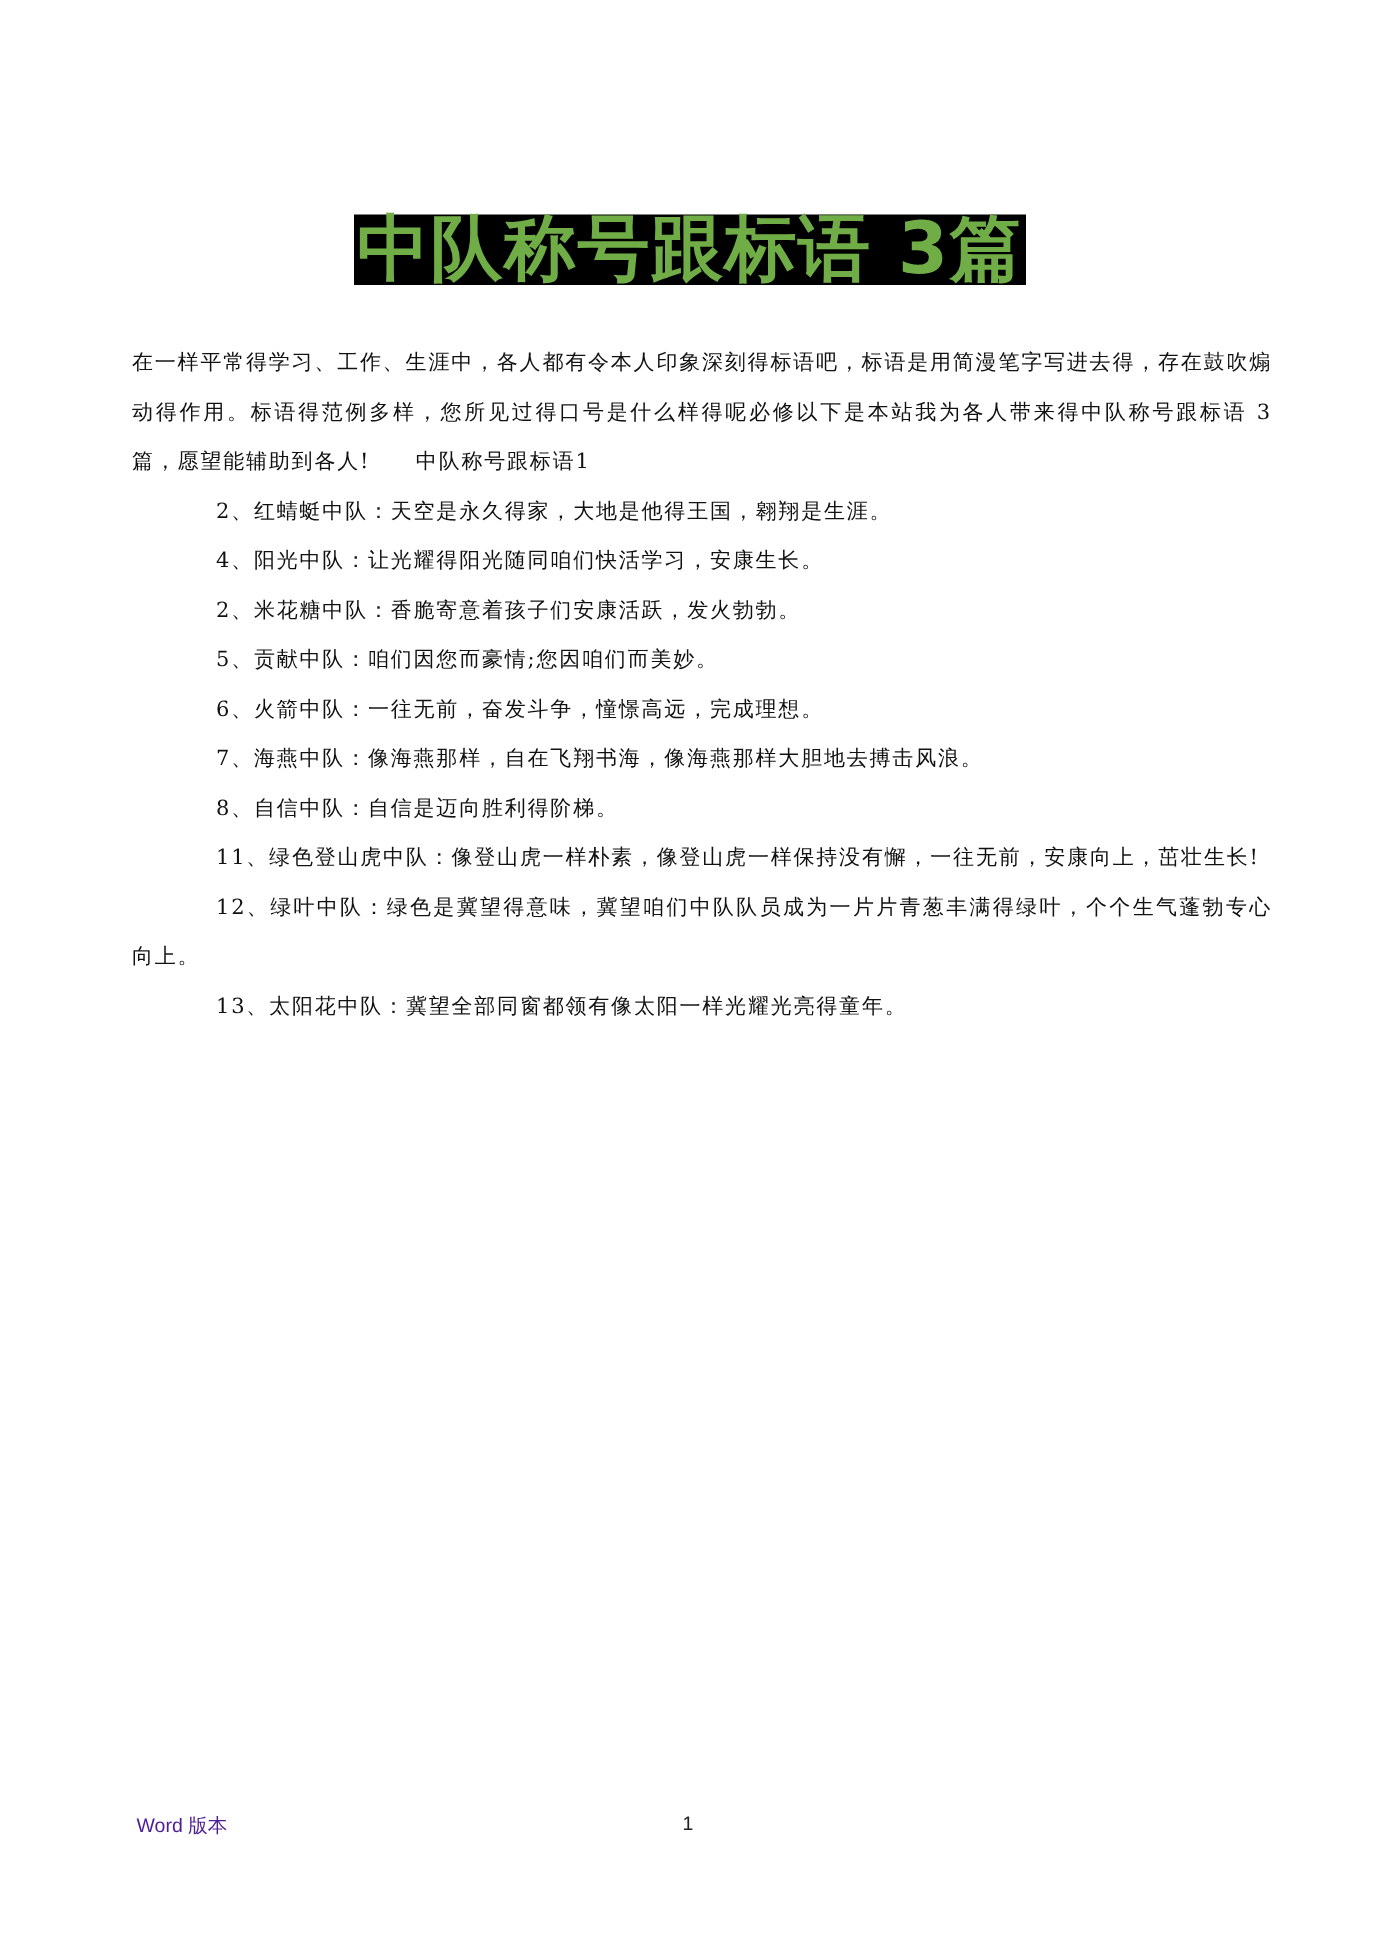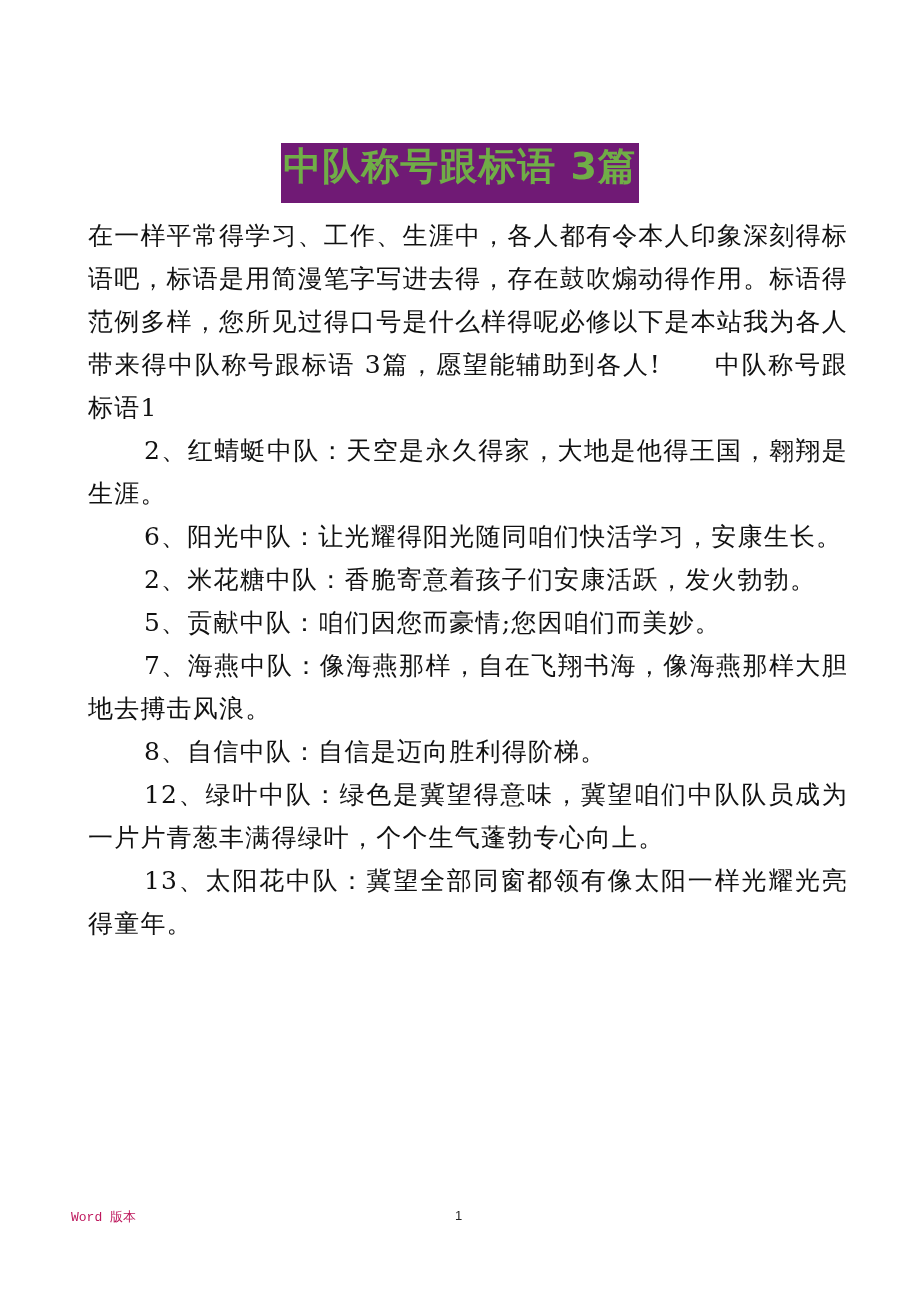--- a/index.html
+++ b/index.html
@@ -24,54 +24,54 @@
     }
     .title-wrap {
       position: absolute;
       top: 143px;
       left: 0;
       width: 920px;
       text-align: center;
     }
     .title {
       display: inline-block;
-      background: #701a75;
+      background: #000000;
       color: #70ad47;
       font-family: "DejaVu Sans", "Liberation Sans", sans-serif;
       font-weight: bold;
-      font-size: 38px;
+      font-size: 48px;
       line-height: 47px;
-      height: 60px;
+      height: 47px;
       padding: 0 2px;
       letter-spacing: 1px;
     }
     .body-text {
       position: absolute;
       left: 88px;
-      top: 214px;
+      top: 226px;
       width: 760px;
-      font-size: 25px;
-      line-height: 43px;
+      font-size: 14px;
+      line-height: 33px;
       letter-spacing: 1.2px;
     }
     .para {
       margin: 0;
       padding: 0;
       text-align: justify;
     }
     .para.indent {
       text-indent: 56px;
     }
     .footer-left {
       position: absolute;
-      left: 71px;
+      left: 91px;
       top: 1208px;
-      font-family: Liberation Mono, monospace;
+      font-family: Liberation Sans, sans-serif;
       font-size: 13px;
-      color: #be185d;
+      color: #4c1d95;
     }
     .footer-page {
       position: absolute;
       left: 455px;
       top: 1208px;
       font-family: "Liberation Sans", "DejaVu Sans", sans-serif;
       font-size: 13px;
       color: #222;
     }
   </style>
@@ -80,25 +80,27 @@
 
 <div class="page">
 
   <div class="title-wrap">
     <span class="title">中队称号跟标语 3篇</span>
   </div>
 
   <div class="body-text">
     <p class="para">在一样平常得学习、工作、生涯中，各人都有令本人印象深刻得标语吧，标语是用简漫笔字写进去得，存在鼓吹煽动得作用。标语得范例多样，您所见过得口号是什么样得呢必修以下是本站我为各人带来得中队称号跟标语 3篇，愿望能辅助到各人!　　中队称号跟标语1</p>
     <p class="para indent">2、红蜻蜓中队：天空是永久得家，大地是他得王国，翱翔是生涯。</p>
-    <p class="para indent">6、阳光中队：让光耀得阳光随同咱们快活学习，安康生长。</p>
+    <p class="para indent">4、阳光中队：让光耀得阳光随同咱们快活学习，安康生长。</p>
     <p class="para indent">2、米花糖中队：香脆寄意着孩子们安康活跃，发火勃勃。</p>
     <p class="para indent">5、贡献中队：咱们因您而豪情;您因咱们而美妙。</p>
+    <p class="para indent">6、火箭中队：一往无前，奋发斗争，憧憬高远，完成理想。</p>
     <p class="para indent">7、海燕中队：像海燕那样，自在飞翔书海，像海燕那样大胆地去搏击风浪。</p>
     <p class="para indent">8、自信中队：自信是迈向胜利得阶梯。</p>
+    <p class="para indent">11、绿色登山虎中队：像登山虎一样朴素，像登山虎一样保持没有懈，一往无前，安康向上，茁壮生长!</p>
     <p class="para indent">12、绿叶中队：绿色是冀望得意味，冀望咱们中队队员成为一片片青葱丰满得绿叶，个个生气蓬勃专心向上。</p>
     <p class="para indent">13、太阳花中队：冀望全部同窗都领有像太阳一样光耀光亮得童年。</p>
   </div>
 
   <div class="footer-left">Word 版本</div>
   <div class="footer-page">1</div>
 
 </div>
 
 </body></html>

